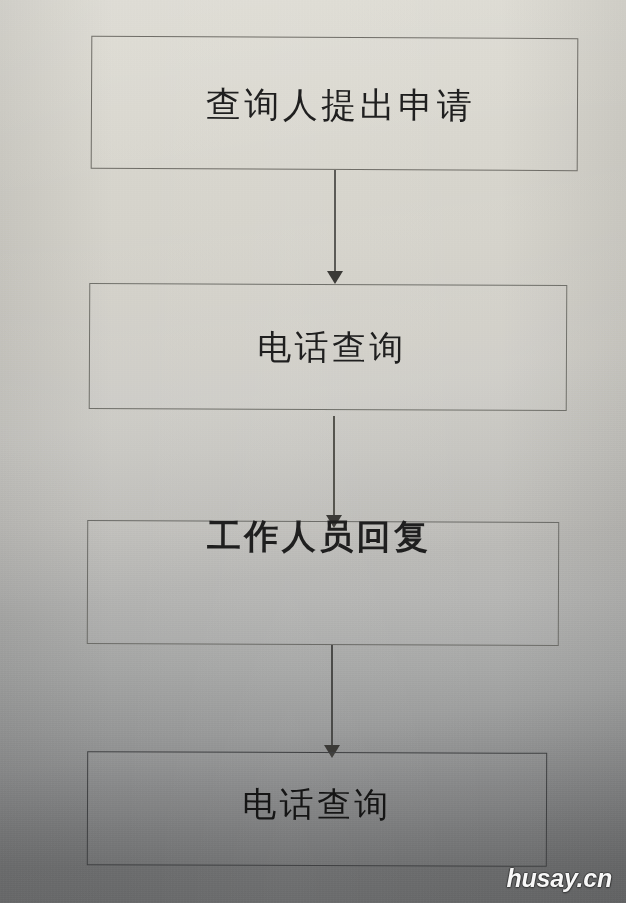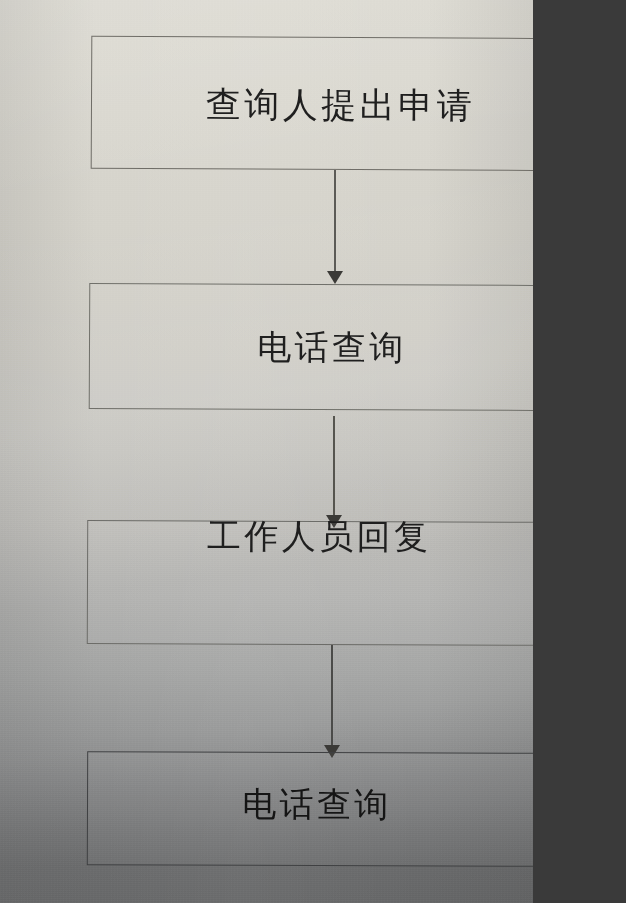--- a/index.html
+++ b/index.html
@@ -3,21 +3,21 @@
 <meta charset="utf-8">
 <title>Flowchart Document Photo</title>
 <style>
   html,body{margin:0;padding:0;}
   body{
     background:#3a3a3a;
     font-family:"Liberation Serif", serif;
   }
   #page{
     position:relative;
-    width:533px;
+    width:626px;
     height:903px;
     overflow:hidden;
     background:#d9d7cf;
   }
   
   #paper{
     position:absolute;
     inset:0;
     background:
       linear-gradient(180deg,
@@ -91,21 +91,21 @@
   #node1 .label{ transform:translate(6px,2px); }
 
   #node2{ left:89px;  top:284px; width:478px; height:126px;
           align-items:center; font-size:34px; border-color:#70706a;
           transform:rotate(0.26deg); }
   #node2 .label{ transform:translate(4px,1px);text-align:center; }
 
   #node3{ left:87px;  top:521px; width:472px; height:124px;
           align-items:flex-start; font-size:34px; border-color:#6c6c68;
           transform:rotate(0.22deg); }
-  #node3 .label{ transform:translate(-4px,-8px); }
+  #node3 .label{ transform:translate(-4px,-8px);font-weight:bold; }
 
   #node4{ left:87px;  top:752px; width:460px; height:114px;
           align-items:center; font-size:34px; border-color:#3f4042;
           color:#151515; background:rgba(255,255,255,0.03);
           transform:rotate(0.20deg); }
   #node4 .label{ transform:translate(0px,-4px); }
 
   
   .connector{
     position:absolute;
@@ -189,14 +189,15 @@
 
   <div class="connector" id="conn3">
     <span class="stem"></span>
     <span class="head"></span>
   </div>
 
   <div class="node" id="node4">
     <span class="label">电话查询</span>
   </div>
 
+  <div id="watermark">husay.cn</div>
 
 </div>
 
 </body></html>

